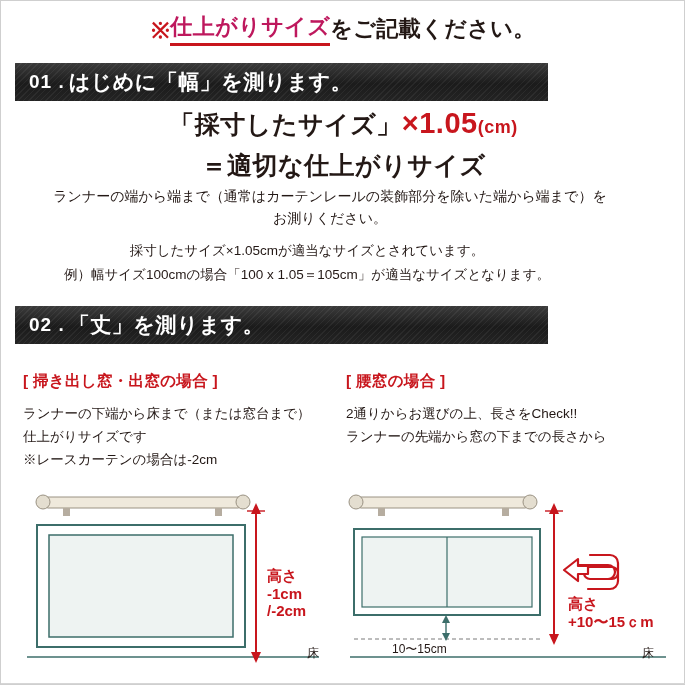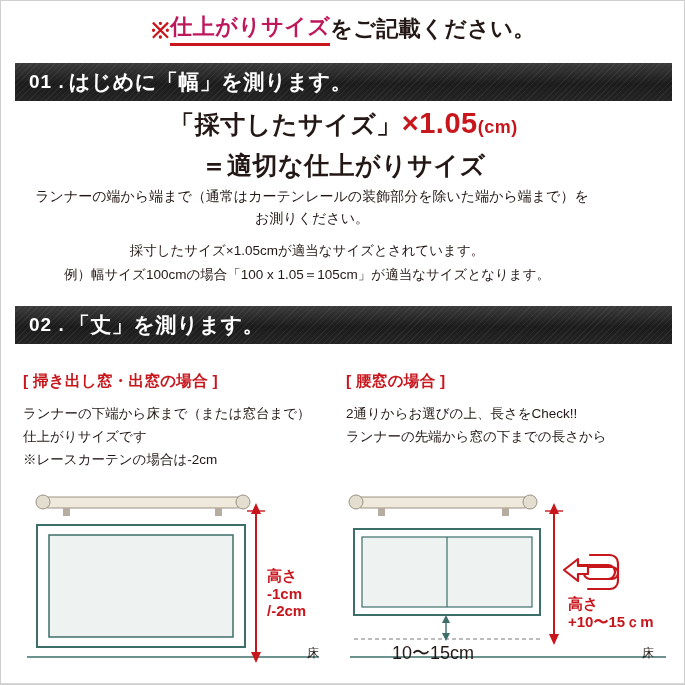--- a/index.html
+++ b/index.html
@@ -41,21 +41,21 @@
   .notice .underline-red {
     color: #be185d;
     border-bottom: 3px solid #c8161d;
     padding-bottom: 1px;
   }
 
   
   .bar {
     position: absolute;
     left: 14px;
-    width: 657px;
+    width: 533px;
     height: 38px;
     background:
       repeating-linear-gradient(135deg,
         rgba(255,255,255,0.055) 0px,
         rgba(255,255,255,0.055) 1px,
         rgba(0,0,0,0) 1px,
         rgba(0,0,0,0) 4px),
       linear-gradient(180deg, #3b3b3b 0%, #1b1b1b 55%, #242424 100%);
     display: flex;
     align-items: center;
@@ -105,20 +105,21 @@
   }
   .desc {
     position: absolute;
     left: 0;
     top: 184px;
     width: 622px;
     text-align: center;
     font-size: 14px;
     line-height: 1.6;
     color: #231815;
+    padding-left: 18px;
   }
   .desc2 {
     position: absolute;
     left: 0;
     top: 238px;
     width: 612px;
     text-align: center;
     font-size: 13.5px;
     line-height: 1.75;
     color: #231815;
@@ -164,21 +165,21 @@
     font-size: 12px;
     color: #231815;
   }
   .dim-label {
     color: #c8161d;
     font-weight: bold;
     font-size: 15px;
     line-height: 1.18;
   }
   .mid-label {
-    font-size: 18px;
+    font-size: 12px;
     color: #231815;
   }
   .bottom-line {
     position: absolute;
     left: 0;
     bottom: 0;
     width: 685px;
     height: 1px;
     background: #d6d6d6;
   }

